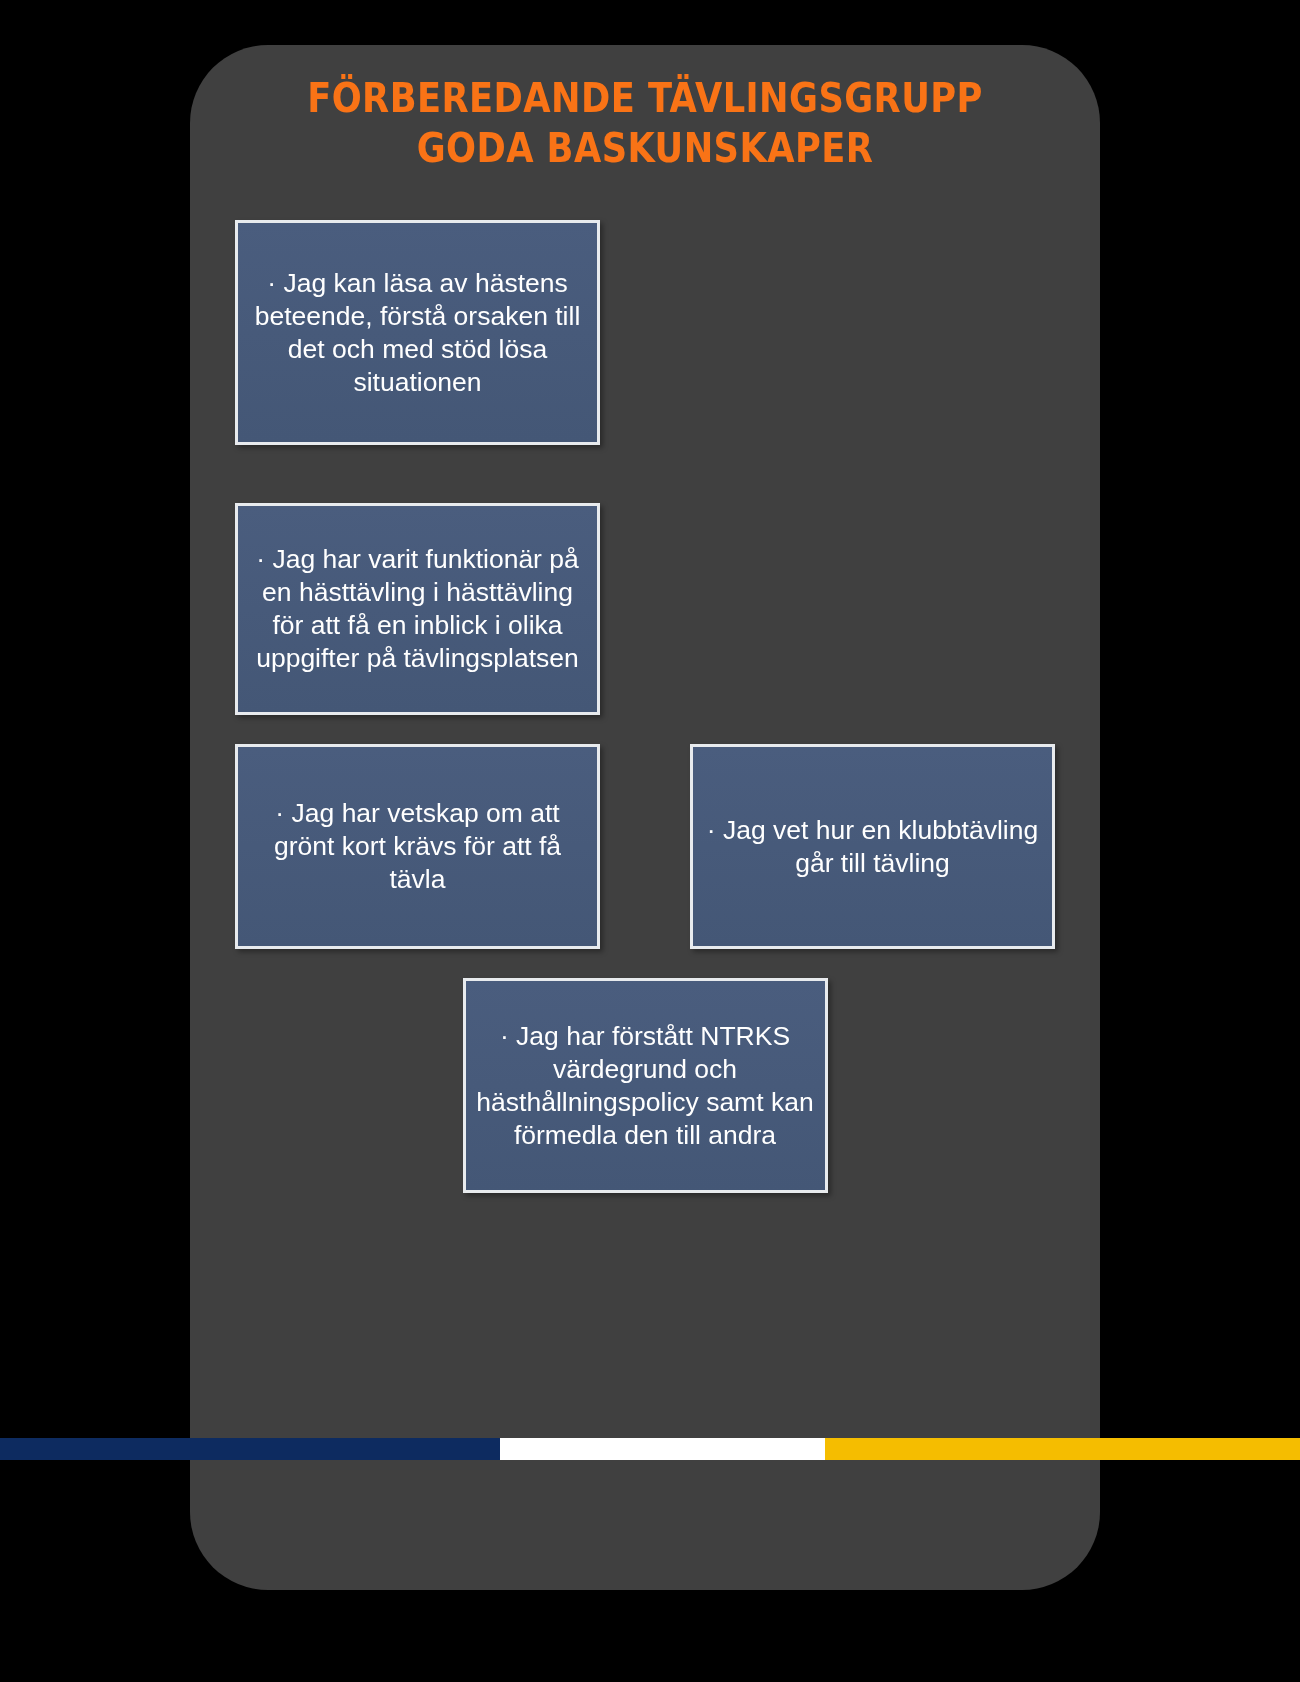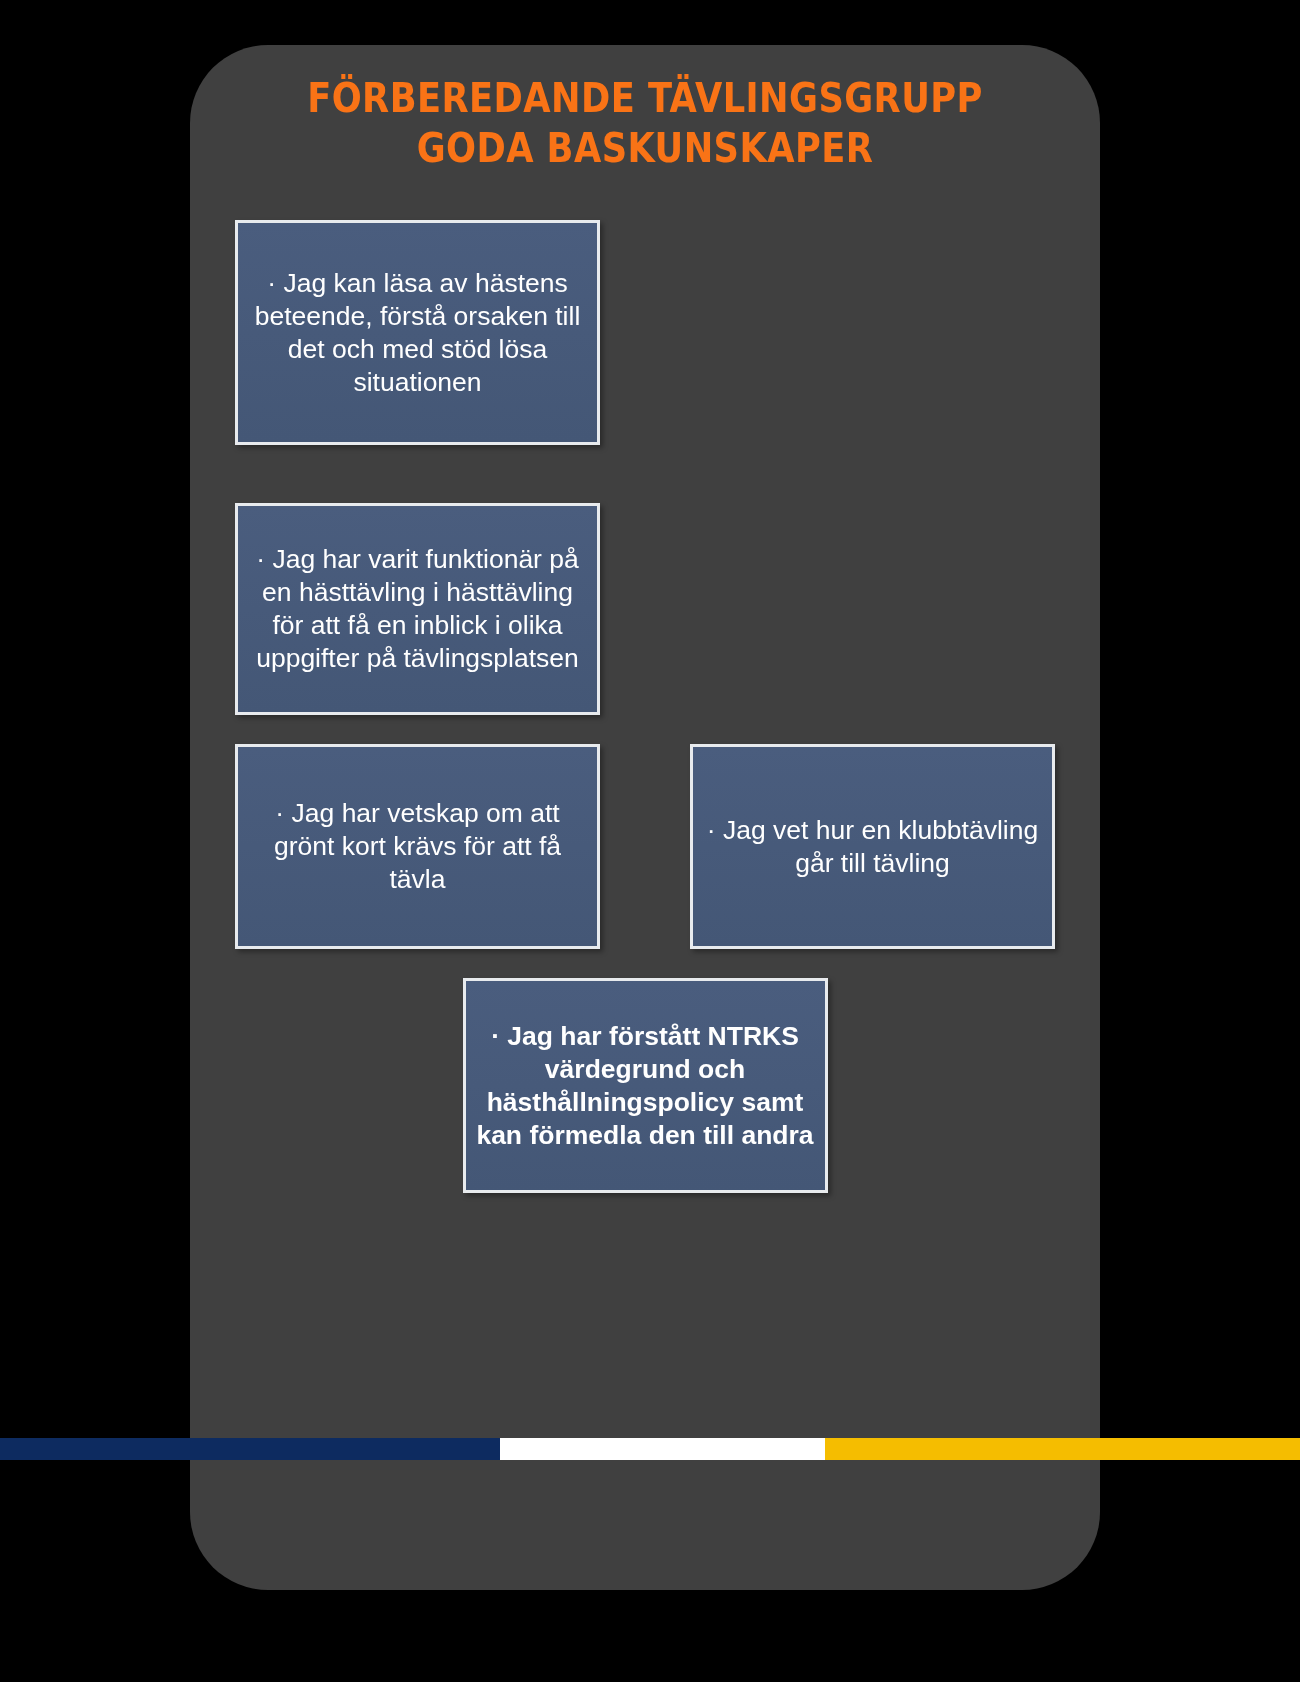--- a/index.html
+++ b/index.html
@@ -84,21 +84,21 @@
   .row-h-218 .card { height: 218px; }
   .row-h-212 .card { height: 212px; }
   .row-h-205 .card { height: 205px; }
 
   
   #bottom-row {
     display: flex;
     justify-content: center;
     margin-top: 29px;
   }
-  #bottom-row .card { width: 365px; height: 215px; font-weight: bold; }
+  #bottom-row .card { width: 365px; height: 215px; }
 
   
   #footer-stripe {
     position: absolute;
     left: 0;
     top: 1438px;
     width: 1300px;
     height: 22px;
     display: flex;
   }

